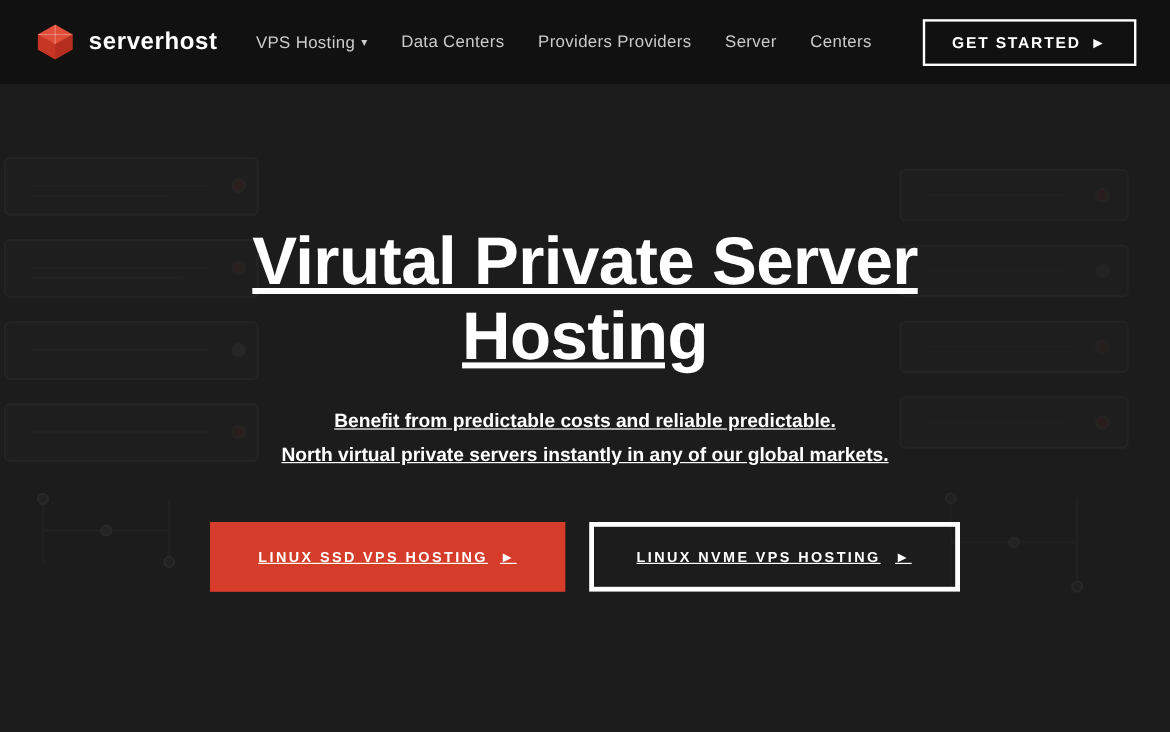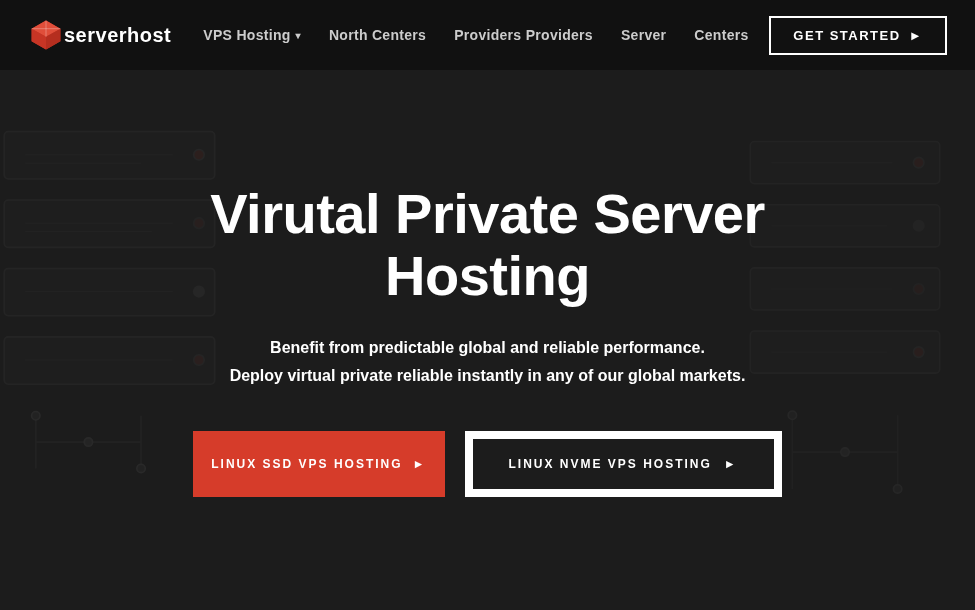--- a/index.html
+++ b/index.html
@@ -31,20 +31,21 @@
 
     .navbar-left {
       display: flex;
       align-items: center;
       gap: 32px;
     }
 
     .logo-area {
       display: flex;
       align-items: center;
+      gap: 10px;
       text-decoration: none;
     }
 
     .logo-icon {
       width: 36px;
       height: 36px;
     }
 
     .logo-text {
       color: #ffffff;
@@ -57,21 +58,21 @@
       display: flex;
       align-items: center;
       gap: 28px;
       list-style: none;
     }
 
     .nav-links li a {
       color: #cccccc;
       text-decoration: none;
       font-size: 14px;
-      font-weight: 700;
+      font-weight: 400;
       letter-spacing: 0.3px;
       transition: color 0.2s;
     }
 
     .nav-links .has-dropdown a {
       display: flex;
       align-items: center;
       gap: 5px;
     }
 
@@ -119,20 +120,21 @@
       right: -20px;
       top: 40px;
       opacity: 0.12;
     }
 
     .hero-content {
       text-align: center;
       max-width: 700px;
       position: relative;
       z-index: 2;
+      text-decoration: underline;
     }
 
     .hero-title {
       font-size: 56px;
       font-weight: 800;
       line-height: 1.1;
       color: #ffffff;
       margin-bottom: 28px;
       letter-spacing: -0.5px;
     }
@@ -149,34 +151,34 @@
       display: flex;
       gap: 20px;
       justify-content: center;
       flex-wrap: wrap;
     }
 
     .btn-primary {
       background-color: #d63c2a;
       border: 2px solid #d63c2a;
       color: #ffffff;
-      padding: 18px 16px;
+      padding: 18px 38px;
       font-size: 12px;
       font-weight: 800;
       letter-spacing: 2px;
       text-transform: uppercase;
       cursor: pointer;
       display: flex;
       align-items: center;
       gap: 10px;
     }
 
     .btn-secondary {
       background-color: transparent;
-      border: 8px solid #ffffff;
+      border: 4px solid #ffffff;
       color: #ffffff;
       padding: 18px 36px;
       font-size: 12px;
       font-weight: 800;
       letter-spacing: 2px;
       text-transform: uppercase;
       cursor: pointer;
       display: flex;
       align-items: center;
       gap: 12px;
@@ -210,21 +212,21 @@
 
     <ul class="nav-links">
       <li class="has-dropdown">
         <a href="#">
           <span>VPS Hosting</span>
           <span class="dropdown-arrow">▾</span>
         </a>
       </li>
       <li>
         <a href="#">
-          <span>North Centers</span>
+          <span>Data Centers</span>
         </a>
       </li>
       <li>
         <a href="#">
           <span>Providers Providers</span>
         </a>
       </li>
       <li>
         <a href="#">
           <span>Server</span>
@@ -300,22 +302,22 @@
         <circle cx="140" cy="325" r="4" fill="#666"></circle>
       </g>
     </svg>
   </div>
 
   <div class="hero-content">
     <h1 class="hero-title">
       <span>Virutal Private Server Hosting</span><br>
     </h1>
     <p class="hero-subtitle">
-      <span>Benefit from predictable global and reliable performance.</span><br>
-      <span>Deploy virtual private reliable instantly in any of our global markets.</span>
+      <span>Benefit from predictable costs and reliable predictable.</span><br>
+      <span>North virtual private servers instantly in any of our global markets.</span>
     </p>
     <div class="hero-buttons">
       <button class="btn-primary">
         <span>LINUX SSD VPS HOSTING</span>
         <span>►</span>
       </button>
       <button class="btn-secondary">
         <span>LINUX NVME VPS HOSTING</span>
         <span>►</span>
       </button>

